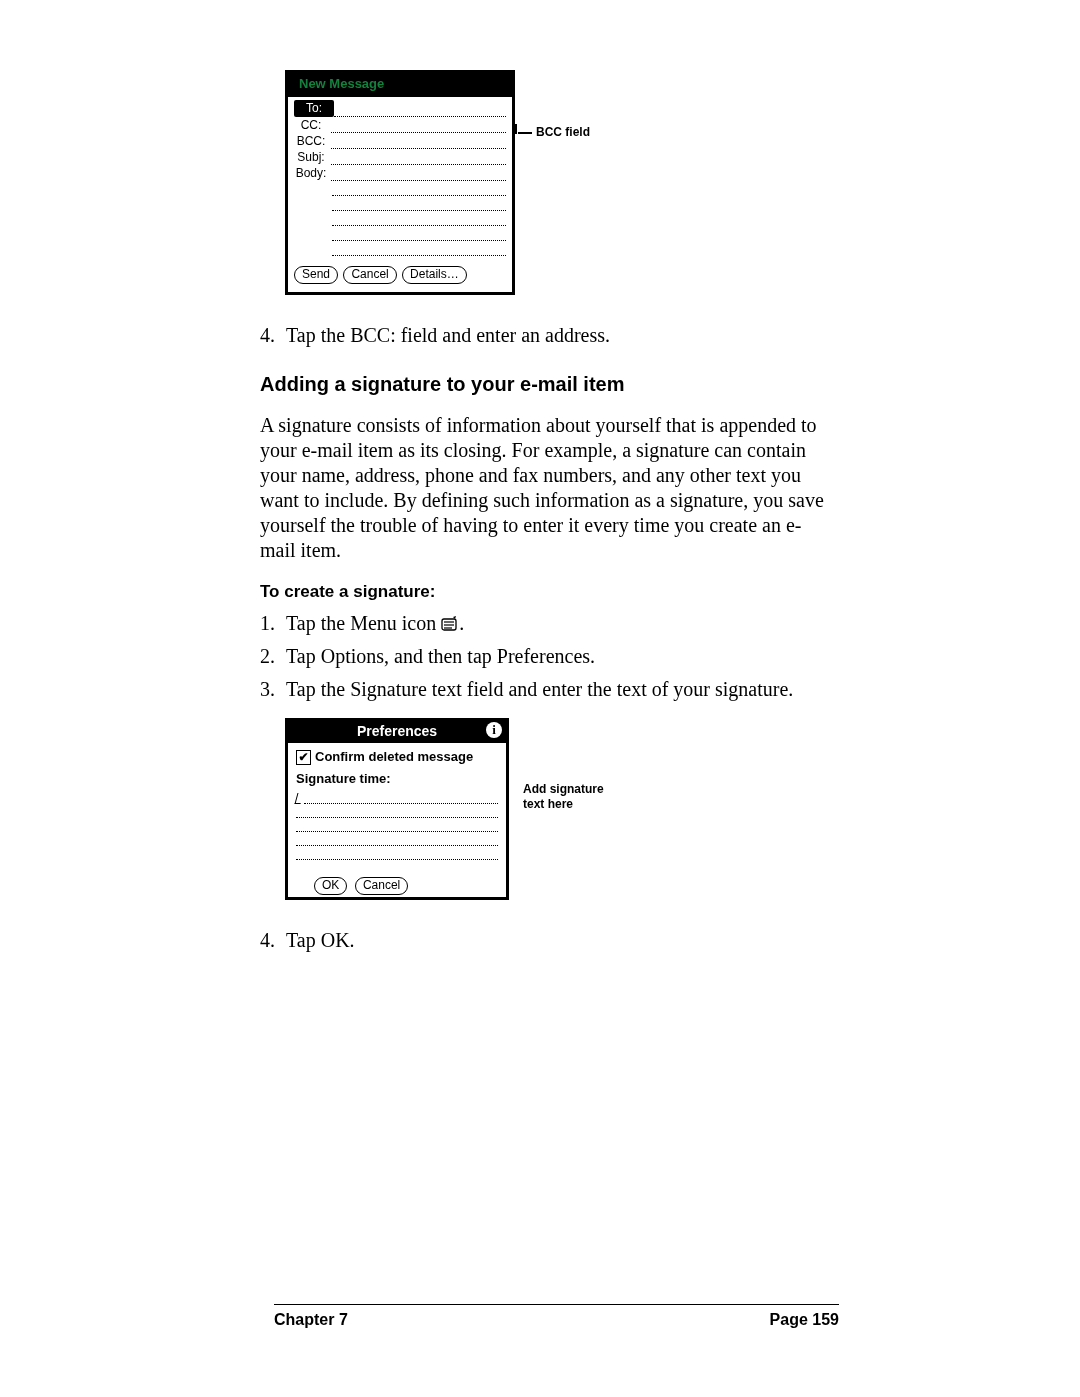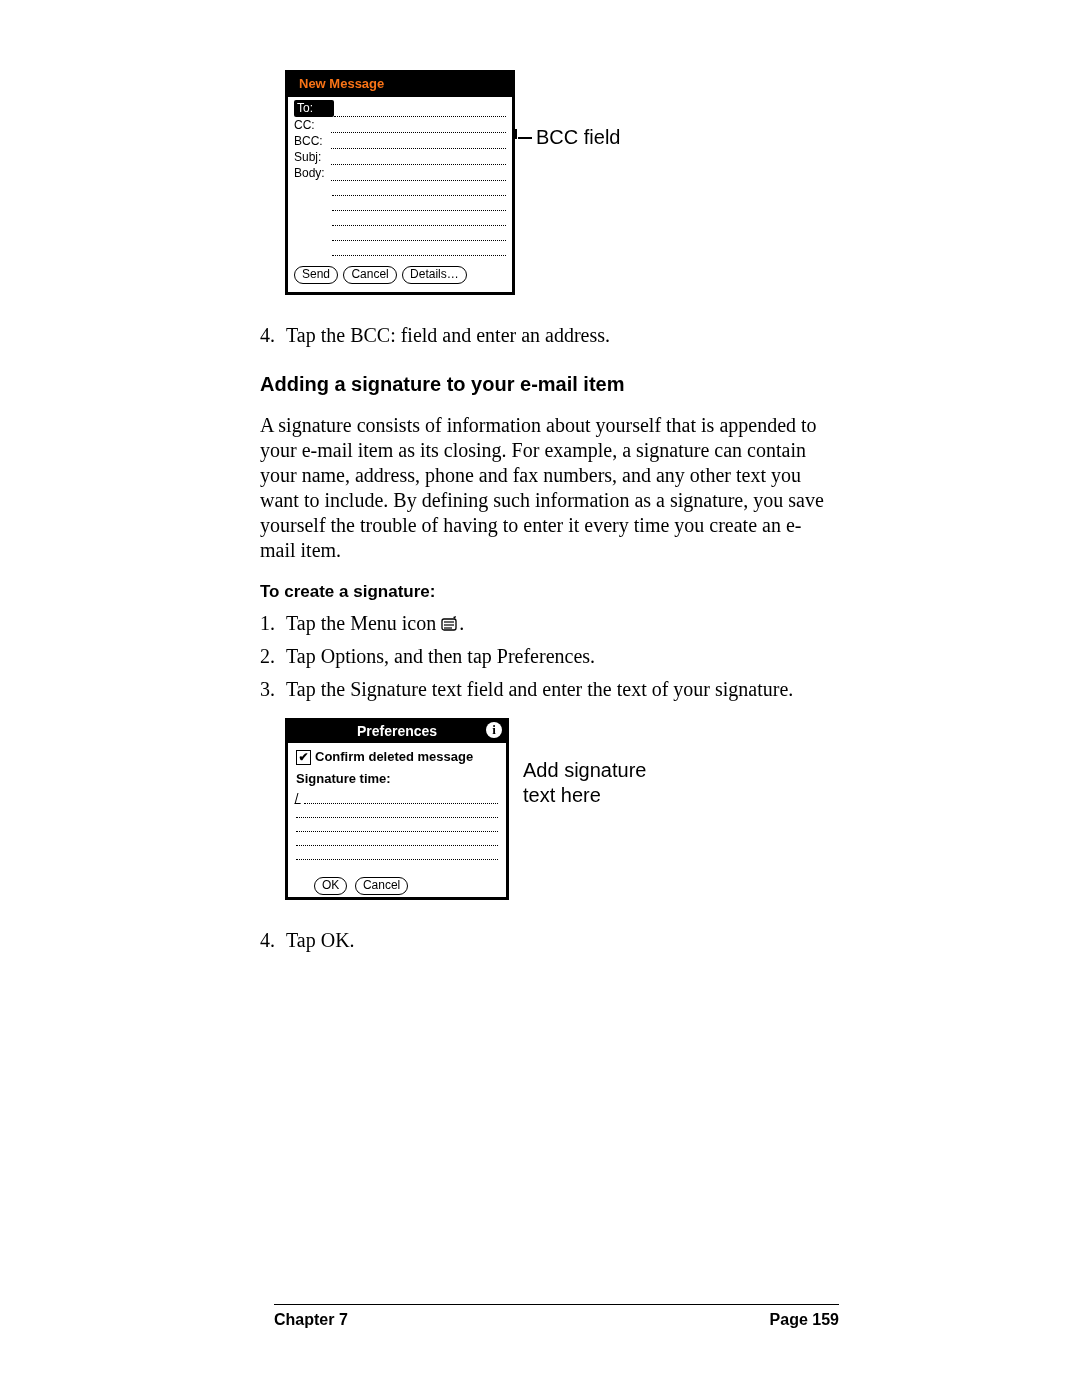--- a/index.html
+++ b/index.html
@@ -43,34 +43,34 @@
   .pda .titlebar {
     background: #000;
     color: #fff;
     font-weight: bold;
     padding: 2px 6px 3px 6px;
     font-size: 13px;
   }
   .titlebar-tab {
     display: inline-block;
     background: #000;
-    color: #f97316;
+    color: #15803d;
     padding: 1px 5px 2px 5px;
   }
   .pda-body {
     padding: 2px 6px 4px 6px;
   }
   .formrow {
     display: flex;
     align-items: flex-end;
     margin-top: 1px;
   }
   .formrow .label {
     width: 34px;
-    text-align: left;
+    text-align: center;
     font-size: 12px;
     padding-right: 3px;
     position: relative;
   }
   .label.hl {
     background: #000;
     color: #fff;
     border-radius: 2px;
     padding: 1px 3px 1px 3px;
   }
@@ -91,22 +91,22 @@
   .pda-btn {
     display: inline-block;
     border: 1.5px solid #000;
     border-radius: 10px;
     padding: 0px 7px 1px 7px;
     font-size: 12px;
     margin-right: 2px;
   }
   .callout {
     font-family: Arial, Helvetica, sans-serif;
-    font-weight: normal;
-    font-size: 20px;
+    font-weight: bold;
+    font-size: 12px;
     position: relative;
   }
   .callout1-wrap {
     display: flex;
     align-items: center;
     margin-top: 55px;
   }
   .leader {
     width: 14px;
     border-top: 2px solid #000;
@@ -114,21 +114,21 @@
   }
   .tick {
     width: 1px;
     height: 10px;
     border-left: 2px solid #000;
     position: relative;
     top: -4px;
   }
   .callout2-wrap {
     margin-left: 14px;
-    margin-top: 40px;
+    margin-top: 64px;
   }
   
   .step {
     display: flex;
     margin-bottom: 8px;
   }
   .step .num {
     width: 26px;
     flex-shrink: 0;
   }

